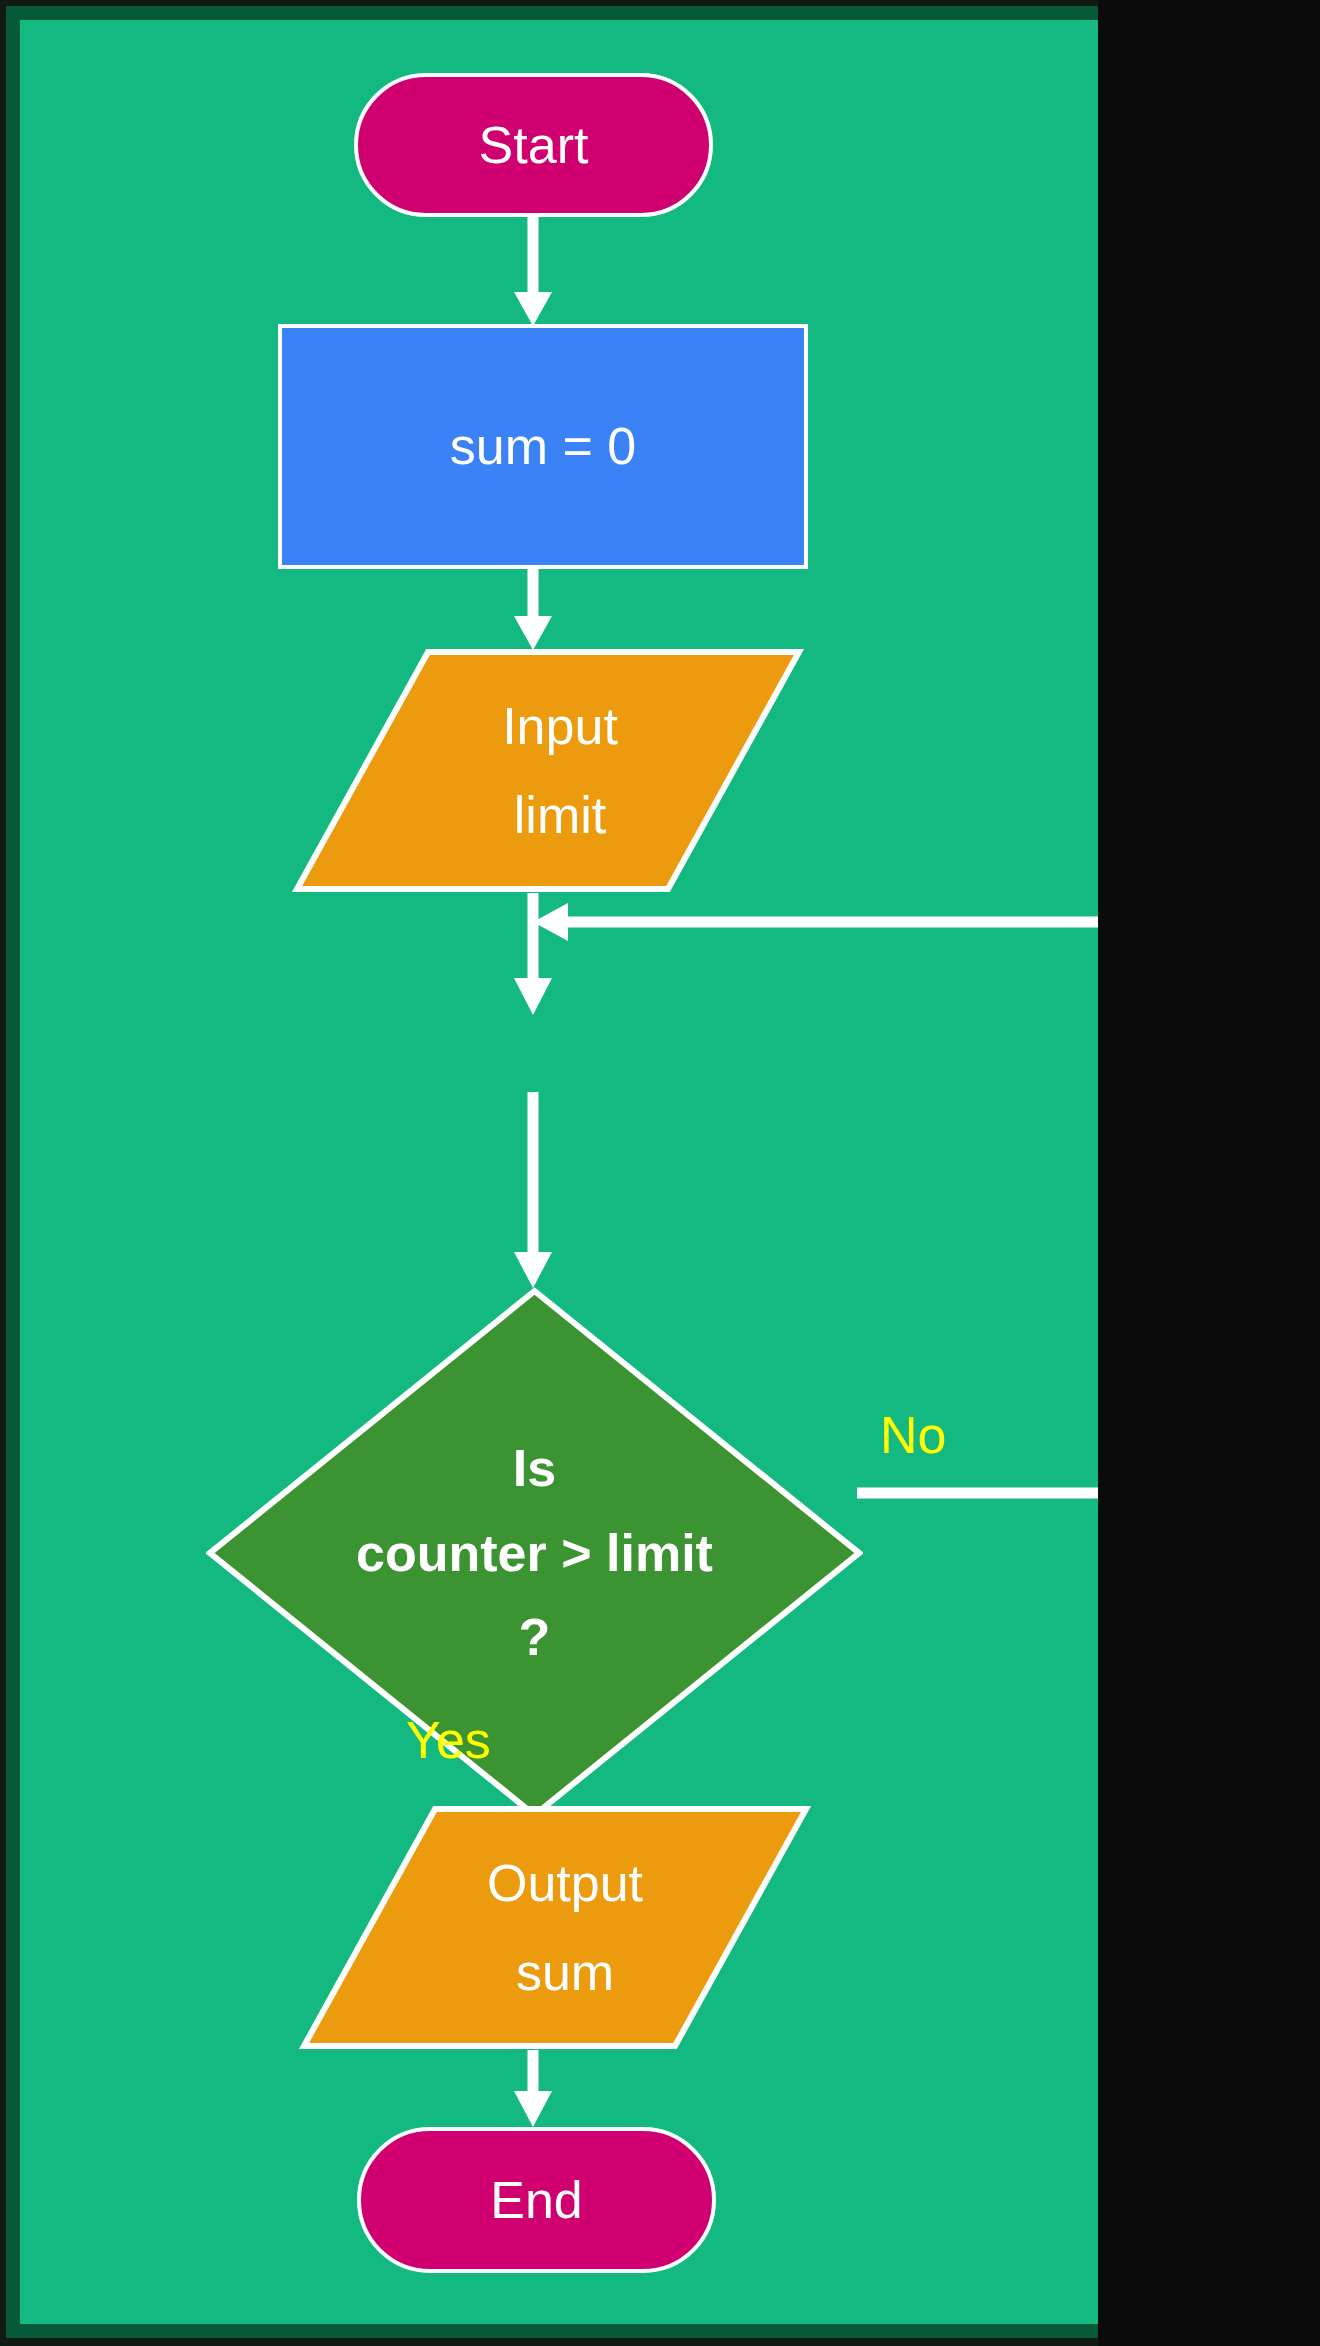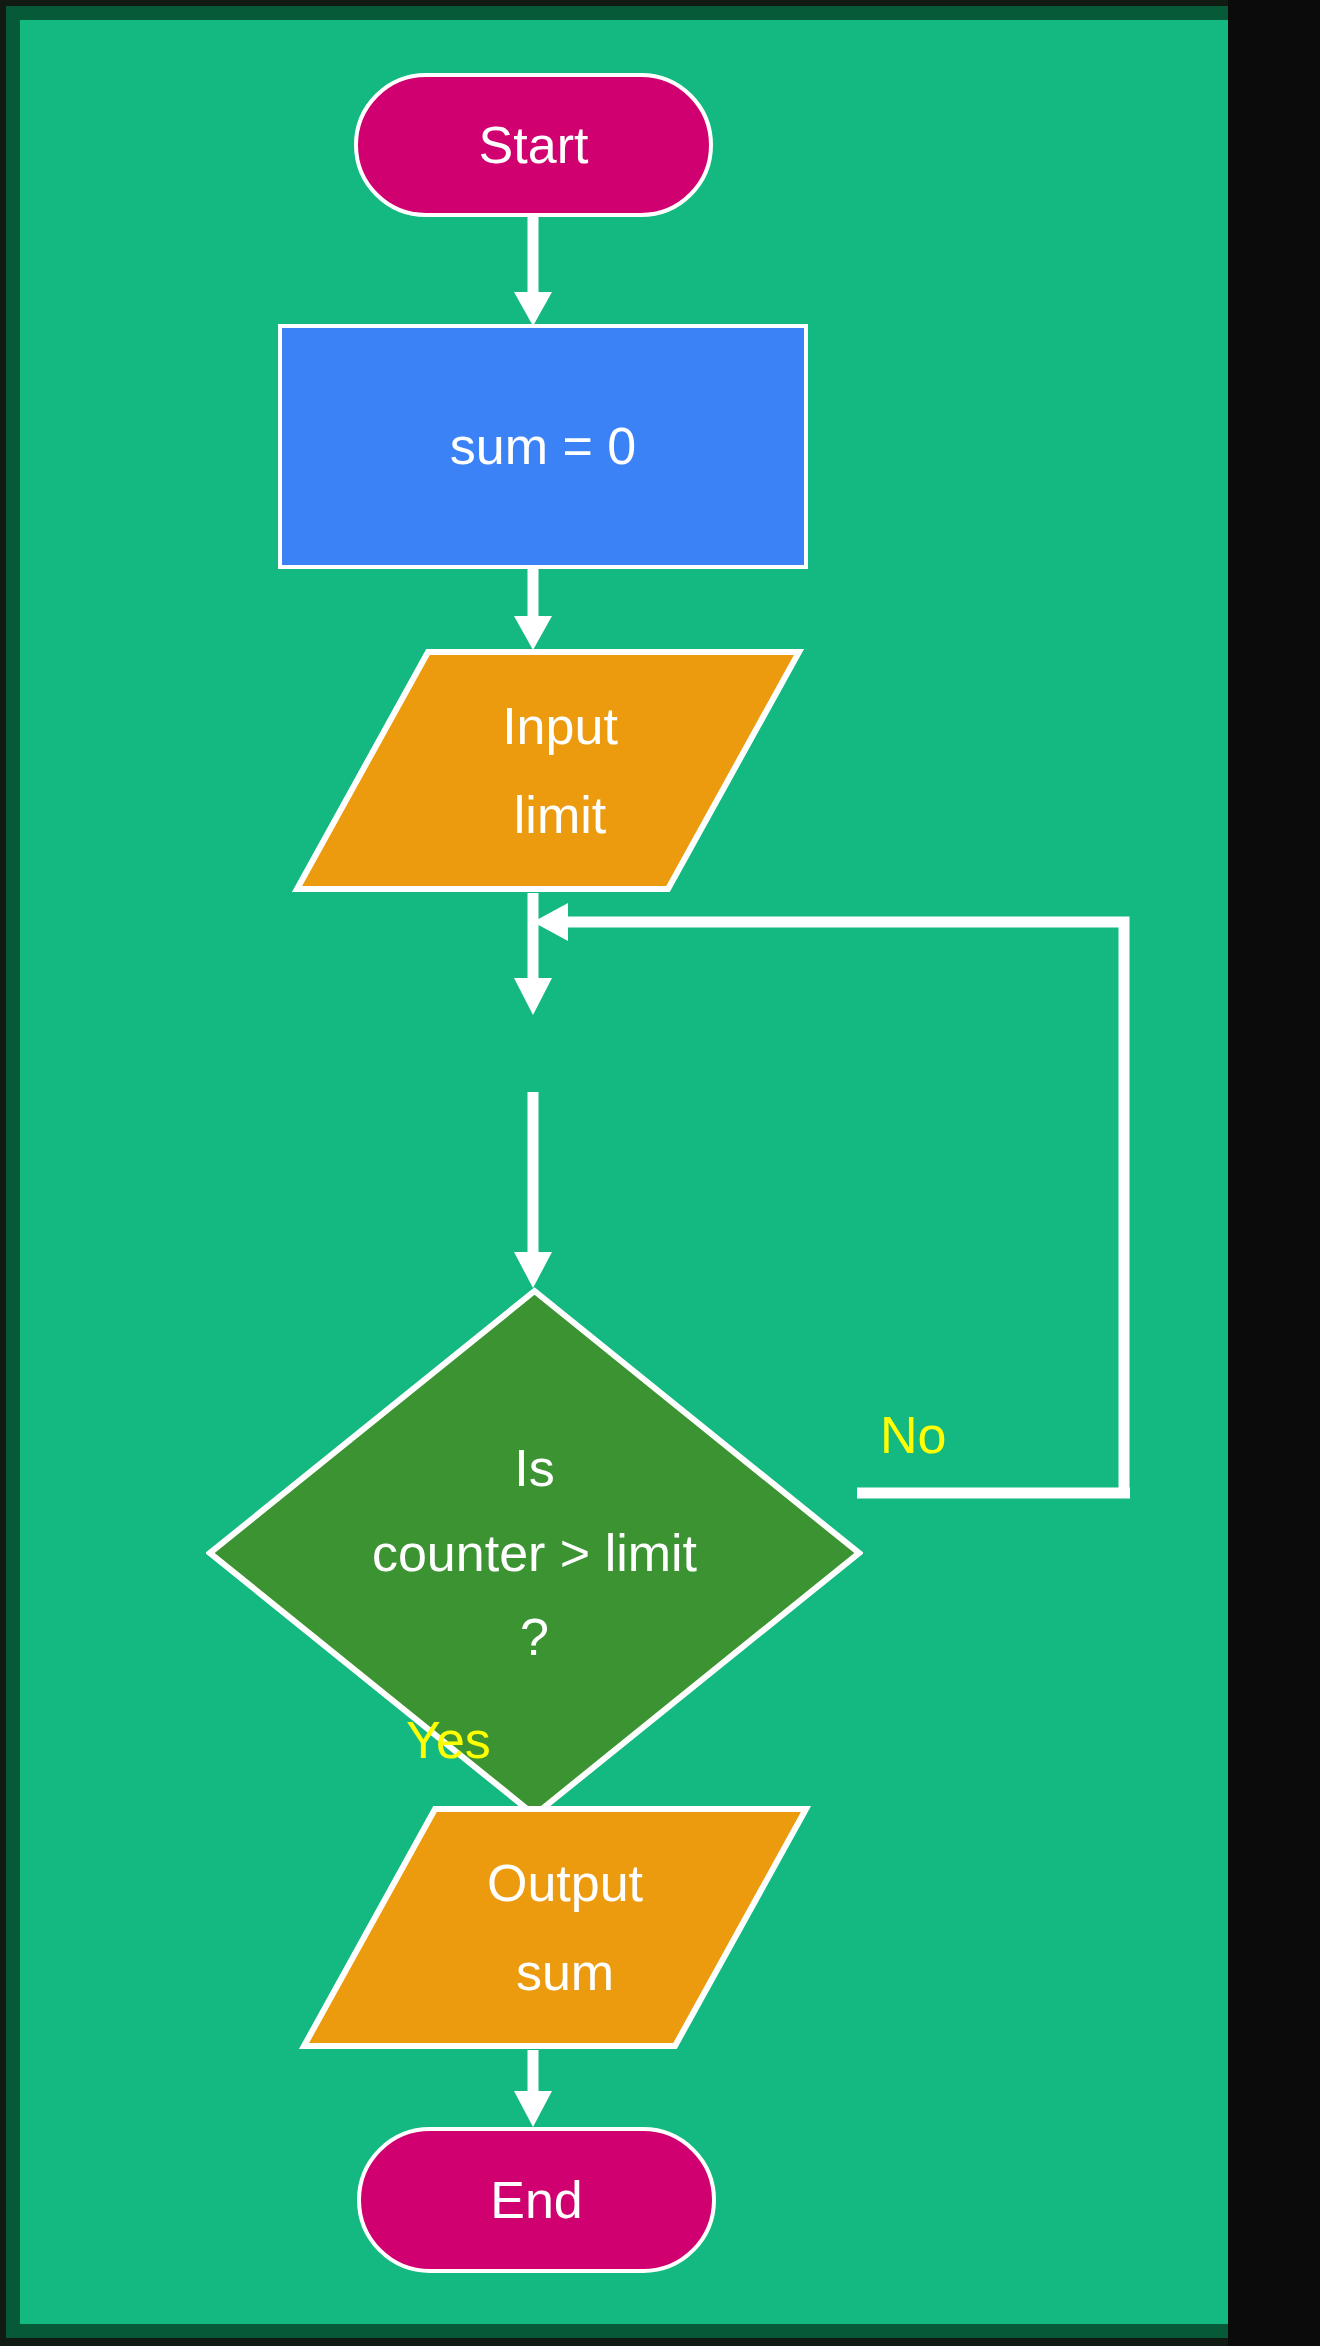--- a/index.html
+++ b/index.html
@@ -3,25 +3,26 @@
 <meta charset="utf-8">
 <title>Flowchart</title>
 <style>
   html, body {
     margin: 0;
     padding: 0;
     background: #0b0b0b;
   }
   #canvas {
     position: relative;
-    width: 1228px;
+    width: 1078px;
     height: 2346px;
     overflow: hidden;
     font-family: "Liberation Sans", sans-serif;
     background: #0d0d0d;
+    padding-left: 20px;
   }
   
   #border-dark {
     position: absolute;
     left: 0; top: 0;
     width: 1320px; height: 2346px;
     background: #111b14;
     box-sizing: border-box;
   }
   #border-green {
@@ -126,20 +127,21 @@
     width: 100%; height: 100%;
     display: flex;
     flex-direction: column;
     align-items: center;
     justify-content: center;
     color: #ffffff;
     font-size: 52px;
     line-height: 1.05;
     gap: 30px;
     text-align: center;
+    font-weight: bold;
   }
 
   
   .edge-label {
     position: absolute;
     color: #ffff00;
     font-size: 52px;
     font-weight: 400;
     white-space: nowrap;
   }

